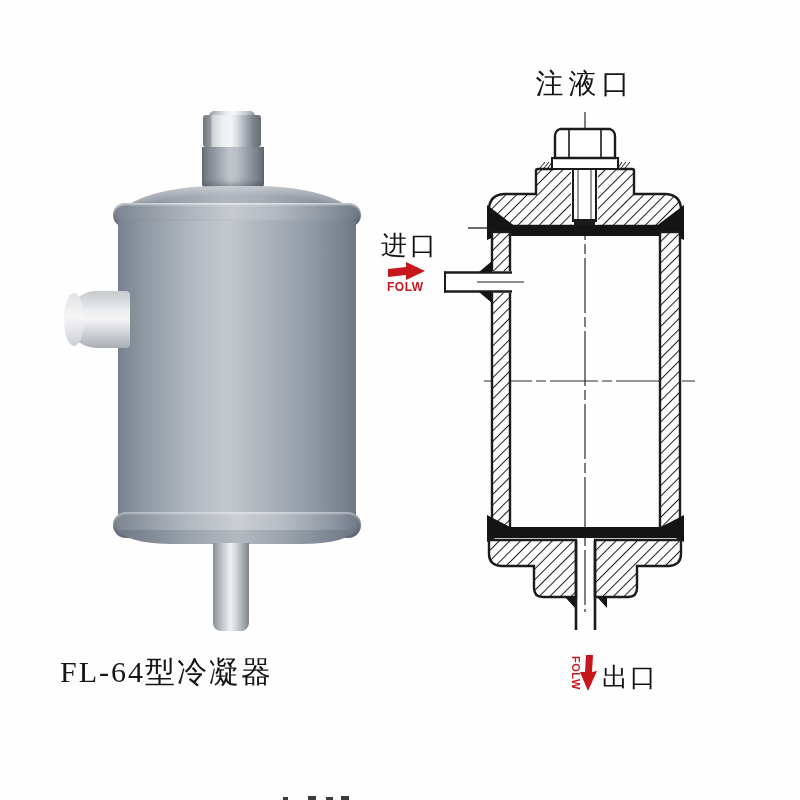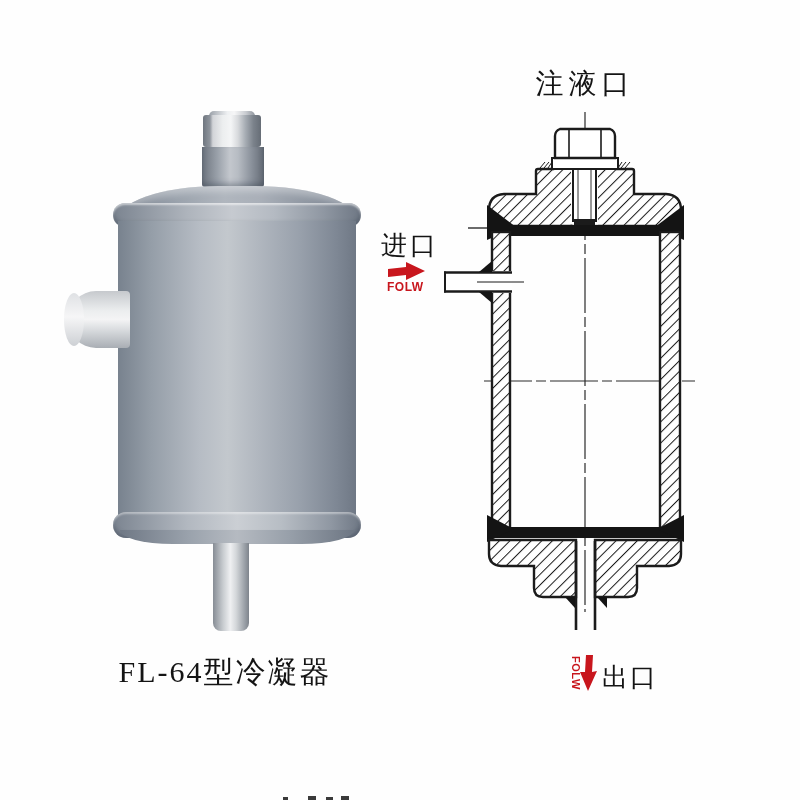--- a/index.html
+++ b/index.html
@@ -32,21 +32,21 @@
     box-shadow:inset 0 2px 2px rgba(255,255,255,.4),inset 0 -4px 4px rgba(55,65,80,.42);}
   .bottom-cap{left:120px;top:530px;width:234px;height:14px;border-radius:0 0 60px 60px/0 0 16px 16px;
     background:linear-gradient(90deg,#6f7885,#9ba3ad 30%,#b5bac1 50%,#98a0aa 72%,#6d7683);}
   .bottom-pipe{left:213px;top:543px;width:36px;height:88px;border-radius:0 0 8px 8px;
     background:linear-gradient(90deg,#878d95,#c8ccd0 28%,#eff0f2 48%,#d4d7da 64%,#9aa0a7 88%,#7e848c);}
   .side-pipe{left:68px;top:291px;width:62px;height:57px;border-radius:28px 4px 4px 28px;
     background:linear-gradient(180deg,#c6c9cd,#eceeef 35%,#f4f4f5 50%,#d6d9dc 70%,#a9aeb4);}
   .side-pipe-cap{left:64px;top:293px;width:20px;height:53px;border-radius:50%;
     background:linear-gradient(180deg,#dfe1e4,#f6f6f7 45%,#cdd0d4);}
 
-  .caption{left:60px;top:652px;width:330px;text-align:center;
+  .caption{left:60px;top:652px;width:330px;
     font-size:30px;letter-spacing:2px;color:#141414;}
 
   
   .crumb{position:absolute;background:#3a3a3a;}
   .c1{left:283px;top:797px;width:5px;height:3px;}
   .c2{left:308px;top:796px;width:8px;height:4px;}
   .c3{left:326px;top:797px;width:7px;height:3px;}
   .c4{left:341px;top:796px;width:8px;height:4px;}
 
   .drawing-svg{left:365px;top:55px;width:350px;height:650px;}

